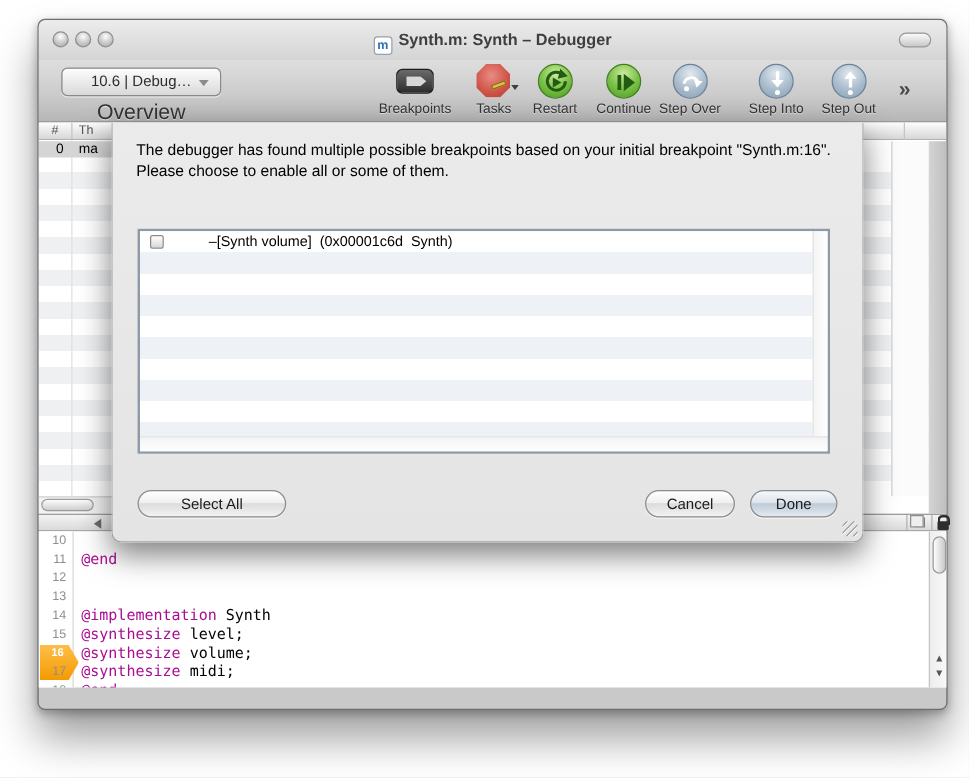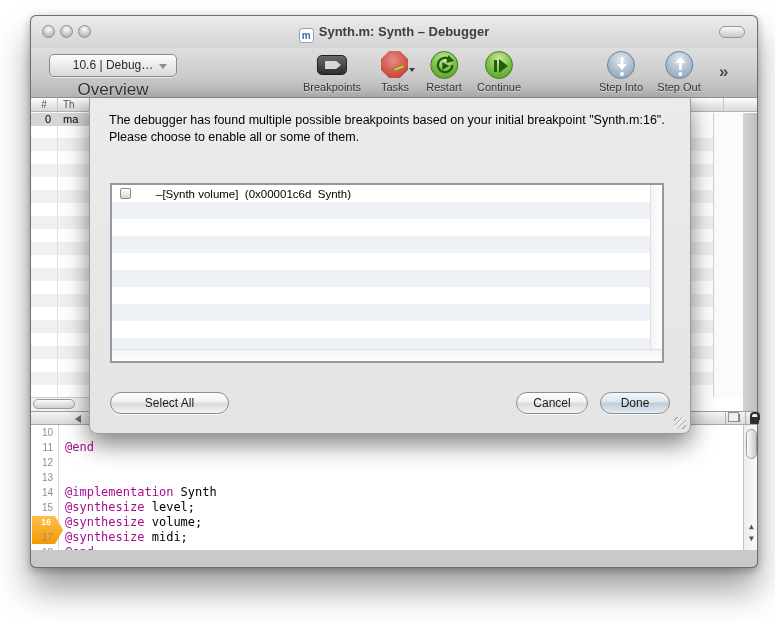--- a/index.html
+++ b/index.html
@@ -159,21 +159,21 @@
            background:linear-gradient(180deg,#ebebeb,#e4e4e4);
            border:1px solid #9b9b9b; border-top:none; border-radius:0 0 8px 8px;
            box-shadow:0 10px 24px rgba(0,0,0,.5); z-index:50; }
   #sheet-msg { position:absolute; left:19px; top:14px; width:566px;
                font-size:12.5px; line-height:17px; color:#000; }
   #bp-list { position:absolute; left:20px; top:85px; width:554px; height:180px;
              border:2px solid #8e9aa6; background:#fff; }
   #bp-rows { position:absolute; left:0; top:0; right:12px; bottom:12px;
              background:repeating-linear-gradient(180deg,#ffffff 0 17px,#eef1f6 17px 34px);
              overflow:hidden; }
-  .bp-row { position:relative; height:17px; display:flex; align-items:center; }
+  .bp-row { position:relative; height:17px; display:flex; align-items:center;gap:11px; }
   .cbox { width:11px; height:11px; margin-left:8px; border:1px solid #8a8a8a; border-radius:2px;
           background:linear-gradient(180deg,#ffffff,#d8d8d8); position:relative; flex:0 0 auto; }
   .cbox.checked::after { content:"✓"; position:absolute; left:0px; top:-3px;
                          font-size:11px; font-weight:bold; color:#2b2b2b; }
   .bp-label { margin-left:25px; font-size:11.5px; color:#000; white-space:pre; }
   #bp-list-vtrack { position:absolute; right:0; top:0; width:12px; bottom:12px;
                     background:linear-gradient(90deg,#f4f4f4,#ffffff); border-left:1px solid #e0e0e0; }
   #bp-list-htrack { position:absolute; left:0; bottom:0; right:0; height:12px;
                     background:linear-gradient(180deg,#f4f4f4,#ffffff); border-top:1px solid #e0e0e0; }
   .aqua-btn { position:absolute; top:294px; height:22px; border:1px solid #8d8d8d;
@@ -248,20 +248,32 @@
         <div class="circ green">
           <svg width="28" height="28" viewBox="0 0 28 28">
             <rect x="8" y="8" width="3" height="12" fill="#235c10"></rect>
             <polygon points="13,7 22,14 13,21" fill="#235c10"></polygon>
           </svg>
         </div>
       </div>
       <div class="tb-label">Continue</div>
     </div>
 
+    <div class="tb-item" style="left:521px">
+      <div class="ic">
+        <div class="circ blue">
+          <svg width="28" height="28" viewBox="0 0 28 28">
+            <path d="M8 15 a6 6 0 0 1 11 -2" fill="none" stroke="#fff" stroke-width="2.2"></path>
+            <polygon points="16,12 23,13 18,18" fill="#fff"></polygon>
+            <circle cx="10" cy="19" r="2" fill="#fff"></circle>
+          </svg>
+        </div>
+      </div>
+      <div class="tb-label">Step Over</div>
+    </div>
 
     <div class="tb-item" style="left:590px">
       <div class="ic">
         <div class="circ blue">
           <svg width="28" height="28" viewBox="0 0 28 28">
             <rect x="12.8" y="5" width="2.6" height="8" fill="#fff"></rect>
             <polygon points="9,12 19,12 14,18" fill="#fff"></polygon>
             <circle cx="14" cy="22" r="2" fill="#fff"></circle>
           </svg>
         </div>

